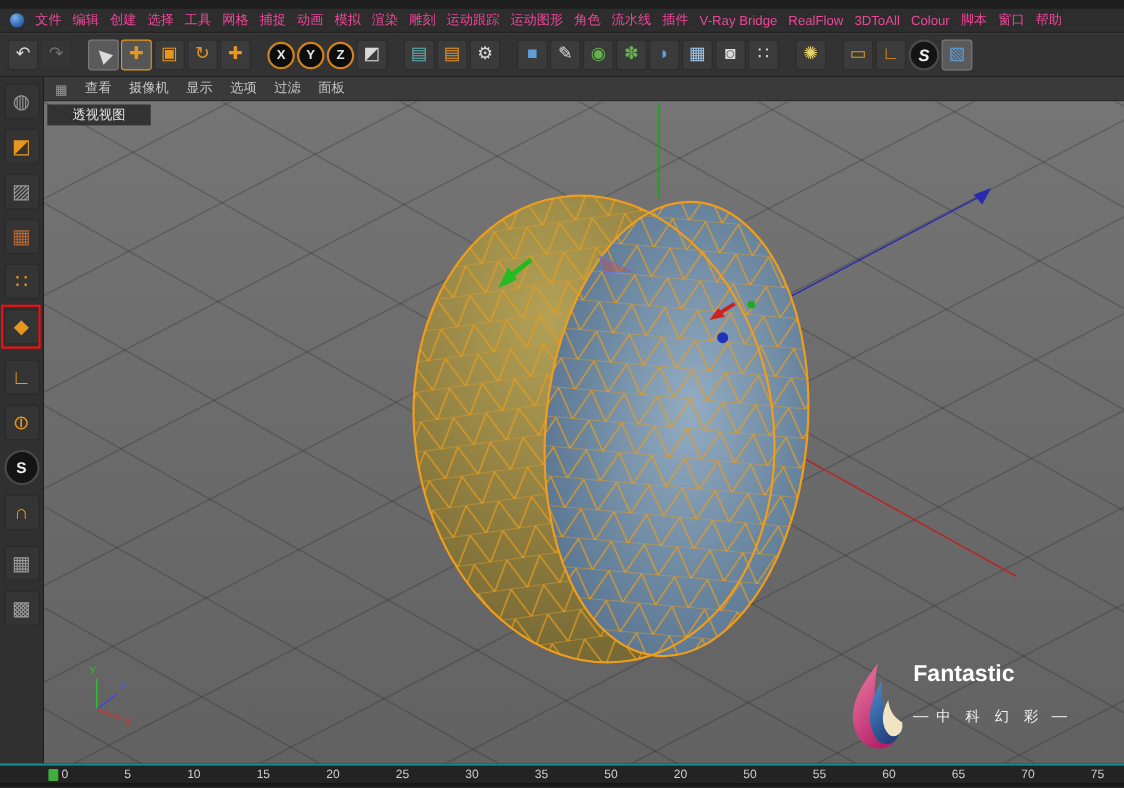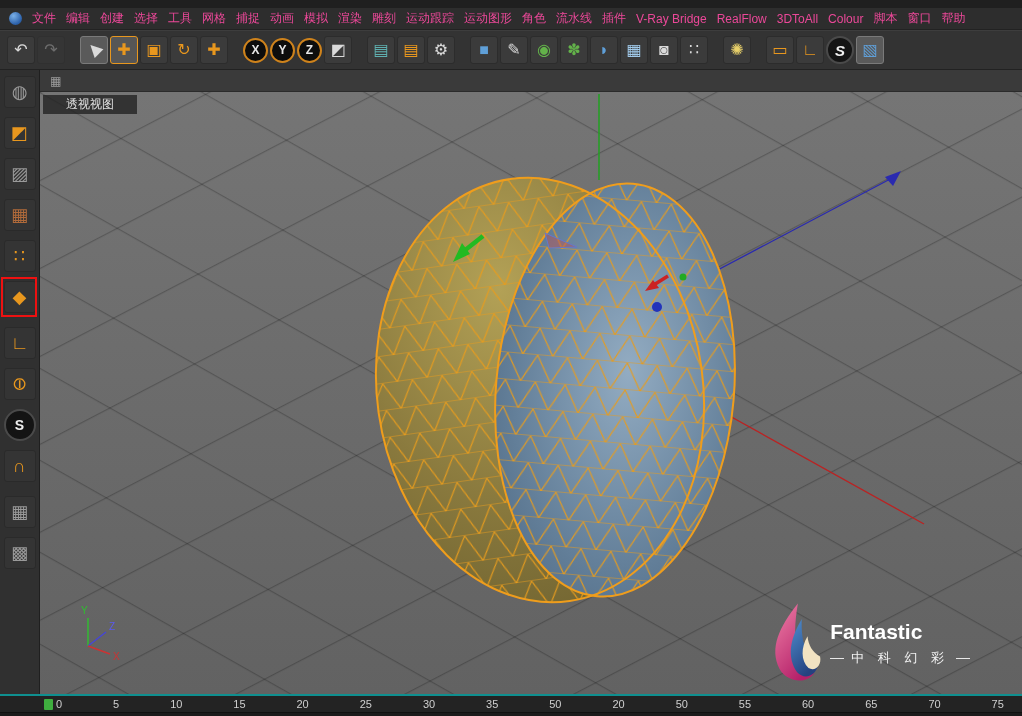--- a/index.html
+++ b/index.html
@@ -42,25 +42,25 @@
   .vcol{flex:1;display:flex;flex-direction:column;min-width:0}
   .vmenu{height:22px;background:#3a3a3a;border-bottom:1px solid #2b2b2b;display:flex;align-items:center;
     gap:16px;padding:0 10px;font-size:12px;color:#c6c6c6}
   .vmenu-icon{color:#9a9a9a;font-size:12px}
   .viewport{flex:1;position:relative;overflow:hidden;background:#6b6b6b}
   .viewport>svg.scene{position:absolute;inset:0}
   .vp-label{position:absolute;top:3px;left:3px;background:rgba(30,30,30,.75);color:#e0e0e0;
     font-size:12px;padding:1px 23px;z-index:4}
   .axis-gizmo{position:absolute;left:28px;bottom:26px;z-index:4}
   
-  .watermark{position:absolute;right:52px;bottom:8px;display:flex;align-items:center;gap:8px;z-index:4}
+  .watermark{position:absolute;right:52px;bottom:8px;display:flex;align-items:flex-start;gap:8px;z-index:4}
   .wm-text{display:flex;flex-direction:column}
   .wm-1{font-size:21px;font-weight:700;color:#ffffff;line-height:1.05}
   .wm-2{font-size:30px;color:#d2d2d2;letter-spacing:1px;line-height:1.05;font-weight:400}
-  .wm-3{display:flex;align-items:center;gap:7px;color:#f2f2f2;font-size:13px;letter-spacing:5px;margin-top:6px}
+  .wm-3{display:flex;align-items:center;gap:7px;color:#f2f2f2;font-size:13px;letter-spacing:5px;margin-top:18px}
   .wm-line{height:1px;background:#e8e8e8;flex:1;min-width:14px}
   
   .timeline{height:18px;background:#232323;border-top:2px solid #0f8f8f;position:relative}
   .tl-marker{position:absolute;left:44px;top:3px;width:9px;height:11px;background:#3fae3f;border-radius:1px;z-index:2}
   .tl-ticks{position:absolute;left:56px;right:18px;top:0;bottom:0;display:flex;
     justify-content:space-between;align-items:center;font-size:11px;color:#cfcfcf}
   .statusbar{height:4px;background:#1b1b1b;border-top:1px solid #111}
 </style>
 </head>
 <body>
@@ -279,20 +279,34 @@
       </span>
 
       <span class="sbtn c-gry">
         <span class="gl">▩</span>
       </span>
     </div>
 
   <div class="vcol">
     <div class="vmenu">
       <span class="vmenu-icon">▦</span>
+      <div class="menu-items" style="display:flex;gap:16px">
+
+          <span>查看</span>
+
+          <span>摄像机</span>
+
+          <span>显示</span>
+
+          <span>选项</span>
+
+          <span>过滤</span>
+
+          <span>面板</span>
+        </div>
     </div>
 
     <div class="viewport">
       <svg class="scene" width="982" height="602" viewBox="0 0 982 602">
         <defs>
           <linearGradient id="bgGrad" x1="0" y1="0" x2="0" y2="1">
             <stop offset="0" stop-color="#757575"></stop>
               <stop offset="1" stop-color="#626262"></stop>
           </linearGradient>
           <pattern id="gA" width="8" height="78" patternUnits="userSpaceOnUse" patternTransform="rotate(-27.5)">

